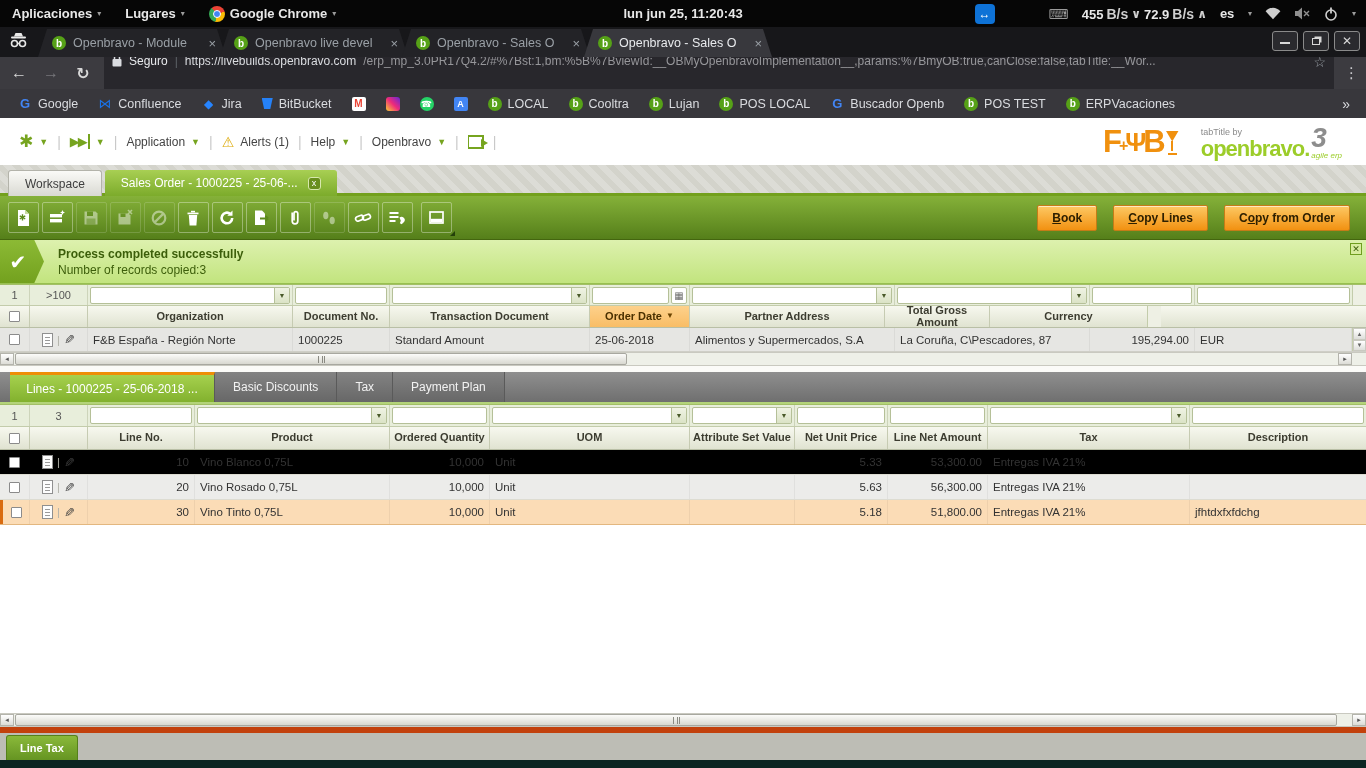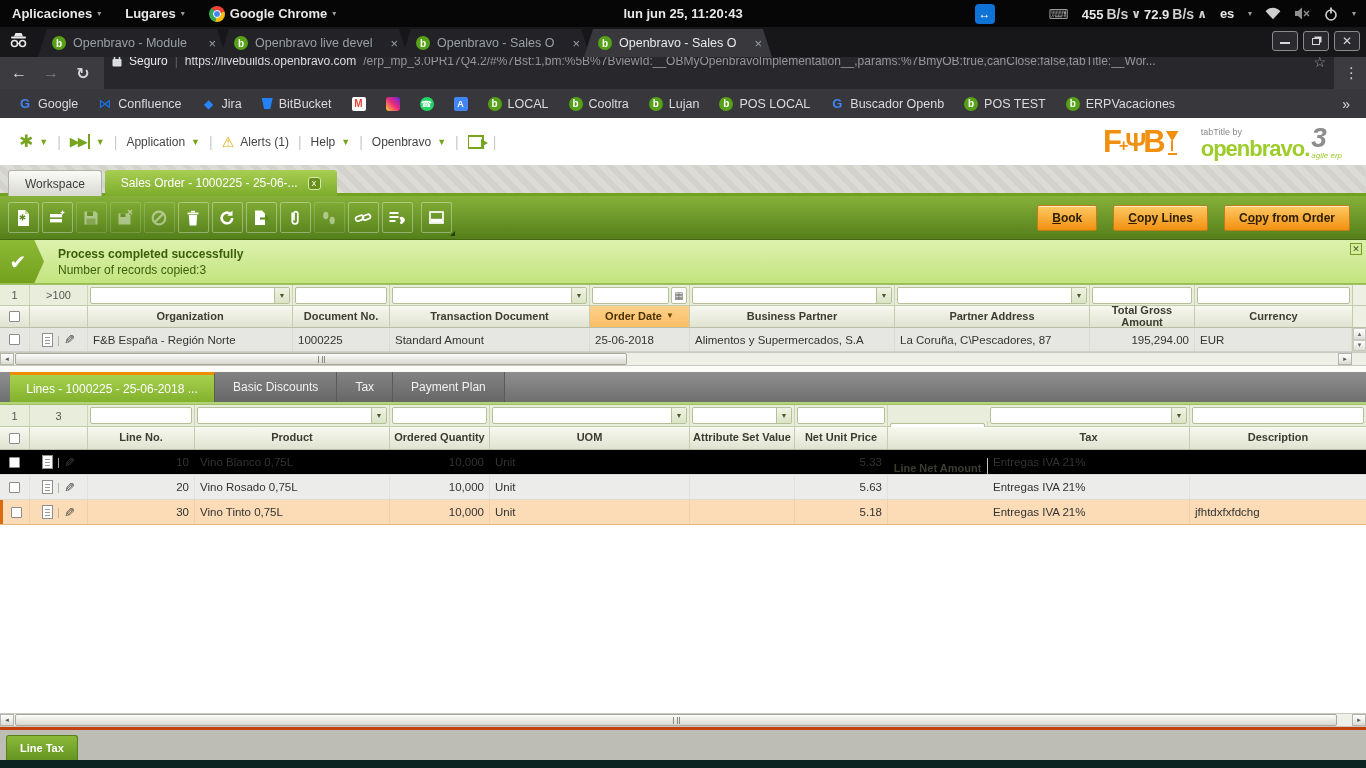--- a/index.html
+++ b/index.html
@@ -156,29 +156,29 @@
   .gapline{height:6px;background:#fbfbf8;}
 
   
   .childtabs{height:30px;background:linear-gradient(#8f8f8f,#6f6f6f);display:flex;align-items:stretch;padding-left:10px;}
   .cht{display:flex;align-items:center;justify-content:center;padding:0 18px;color:#f2f2f2;font-size:12px;background:linear-gradient(#838383,#676767);border-right:1px solid #5a5a5a;white-space:nowrap;}
   .cht.active{width:205px;padding:0 8px;background:linear-gradient(#a6d14e,#82b12e);border-top:3px solid #ee8e07;color:#fff;}
   .greenline{height:2px;background:#b3d379;}
 
   
   .w-lsel{width:30px;}.w-lico{width:58px;}.w-lno{width:107px;}.w-lprod{width:195px;}.w-lqty{width:100px;}
-  .w-luom{width:200px;}.w-lattr{width:105px;}.w-lprc{width:93px;}.w-lamt{width:100px;margin-top:31px;}.w-ltax{width:202px;}.w-ldsc{width:176px;}
+  .w-luom{width:200px;}.w-lattr{width:105px;}.w-lprc{width:93px;}.w-lamt{width:100px;}.w-ltax{width:202px;}.w-ldsc{width:176px;}
   .lrow{height:25px;border-bottom:1px solid #dddcd2;}
   .lrow.alt{background:#ececea;}
   .lrow.sel{background:#fbdcb6;border-bottom:1px solid #e3b77f;}
   .lrow.sel .w-lsel{border-left:3px solid #d96b10;}
   .gridbody{flex:1;background:#fff;}
 
   
-  .statusbar{height:33px;background:#bdbdb5;border-top:3px solid #c2410c;display:flex;align-items:flex-end;padding-left:6px;}
+  .statusbar{height:33px;background:#bdbdb5;border-top:6px solid #c2410c;display:flex;align-items:flex-end;padding-left:6px;}
   .linetax{height:25px;padding:0 13px;background:linear-gradient(#8ab93a,#659422);border:1px solid #55801a;border-bottom:none;border-radius:3px 3px 0 0;
     color:#fff;font-size:11px;font-weight:bold;display:flex;align-items:center;}
   .darkstrip{height:8px;background:#0b2622;}
 </style>
 </head>
 <body>
 
 <div class="screen">
 
   <div class="sysbar">
@@ -585,21 +585,20 @@
         <span class="cbx"></span>
       </div>
     <div class="hc w-oico"></div>
     <div class="hc w-oorg">Organization</div>
     <div class="hc w-odoc">Document No.</div>
     <div class="hc w-otrn">Transaction Document</div>
     <div class="hc sorted w-odat">
         <span>Order Date</span>
         <span class="sortarr">▼</span>
       </div>
-    <div class="hc w-obp">Business Partner</div>
     <div class="hc w-oadr">Partner Address</div>
     <div class="hc w-otot">Total Gross Amount</div>
     <div class="hc w-ocur" style="border-right:none">Currency</div>
     <div class="vrail"></div>
   </div>
 
   <div class="drow orow">
     <div class="dc w-osel" style="justify-content:center">
         <span class="cbx"></span>
       </div>

